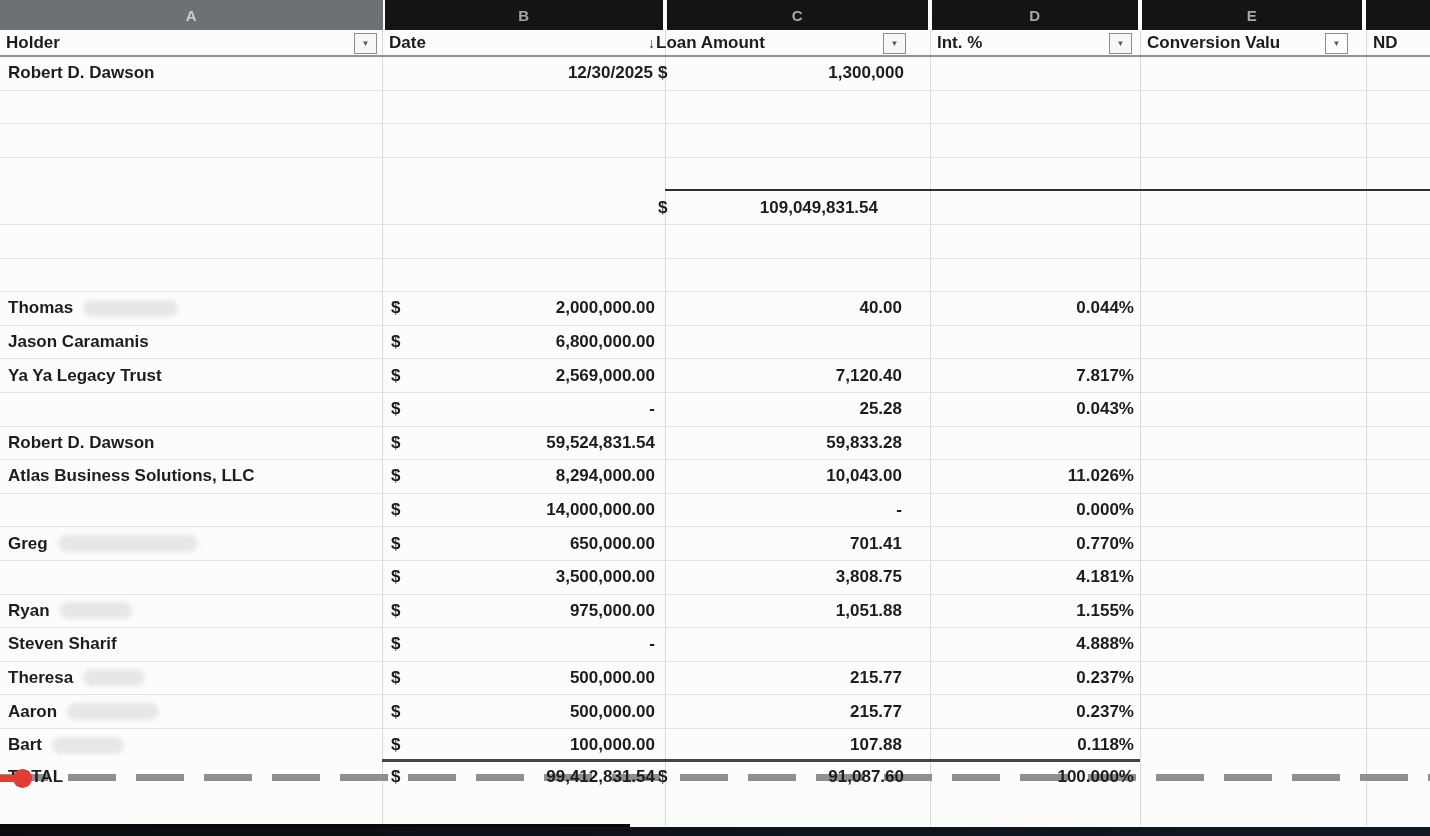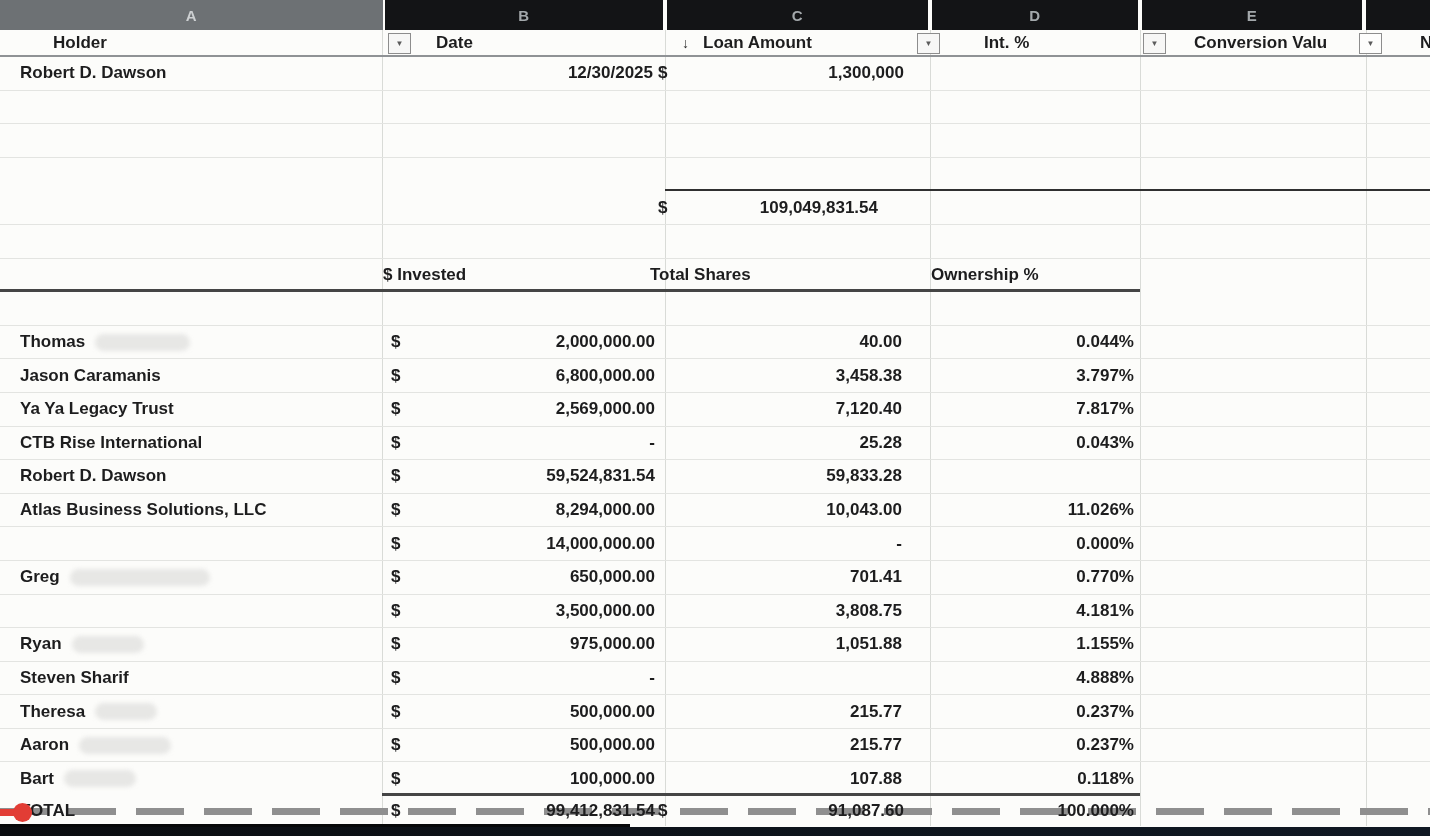--- a/index.html
+++ b/index.html
@@ -35,34 +35,34 @@
   .row.hdr{height:27px;border-bottom:2px solid #8f9295;background:transparent;}
   .row.noline{border-bottom-color:transparent;}
   .seg{position:absolute;bottom:-1px;height:2px;background:#303030;z-index:3;}
   .seg.thick{height:3px;background:#454545;}
 
   .cell{
     position:absolute;top:0;bottom:0;box-sizing:border-box;
     display:flex;align-items:center;
     font-size:17px;font-weight:600;color:#1d1d1e;white-space:nowrap;overflow:hidden;
   }
-  .cA{left:0;width:382px;padding-left:20px;}
+  .cA{left:0;width:382px;padding-left:8px;}
   .cB{left:383px;width:282px;}
   .cC{left:650px;width:264px;}
   .cD{left:931px;width:209px;}
   .cE{left:1141px;width:225px;}
   .cND{left:1367px;width:63px;}
   .num{justify-content:flex-end;padding-right:10px;}
   .pr6{padding-right:6px;}
   .pr12{padding-right:12px;}
   .pr14{padding-right:14px;}
   .acct{justify-content:space-between;padding:0 10px 0 8px;}
   .acct.wide{padding-right:36px;}
   .bold{font-weight:700;}
-  .hlabel{font-weight:700;padding-left:19px;margin-left:34px;}
+  .hlabel{font-weight:700;padding-left:6px;}
 
   .filter-btn{
     position:absolute;right:4px;top:3px;width:21px;height:19px;
     border:1px solid #8d8d8d;background:#f7f7f6;color:#5a5a5a;
     display:flex;align-items:center;justify-content:center;
     font-size:8px;line-height:1;z-index:4;
   }
   .sort-icon{
     position:absolute;right:10px;top:3px;height:19px;
     display:flex;align-items:center;color:#2e2e2e;
@@ -154,32 +154,20 @@
         <div class="row noline">
   <div class="seg" style="left:665px;width:765px"></div>
 </div>
         <div class="row">
   <div class="cell cC acct wide">
             <span>$</span>
             <span>109,049,831.54</span>
           </div>
 </div>
         <div class="row"></div>
-        <div class="row noline">
-  <div class="cell cB bold">
-            <span>$ Invested</span>
-          </div>
-  <div class="cell cC bold">
-            <span>Total Shares</span>
-          </div>
-  <div class="cell cD bold">
-            <span>Ownership %</span>
-          </div>
-  <div class="seg thick" style="left:0;width:1140px"></div>
-</div>
         <div class="row"></div>
         <div class="row">
     <div class="cell cA">
             <span>Thomas</span>
             <span class="redact" style="width:95px"></span>
           </div>
     <div class="cell cB acct">
             <span>$</span>
             <span>2,000,000.00</span>
           </div>
@@ -192,48 +180,39 @@
 
   </div>
         <div class="row">
     <div class="cell cA">
             <span>Jason Caramanis</span>
           </div>
     <div class="cell cB acct">
             <span>$</span>
             <span>6,800,000.00</span>
           </div>
-    <div class="cell cC num pr12">
-            <span>3,458.38</span>
-          </div>
-    <div class="cell cD num pr6">
-            <span>3.797%</span>
-          </div>
 
   </div>
         <div class="row">
     <div class="cell cA">
             <span>Ya Ya Legacy Trust</span>
           </div>
     <div class="cell cB acct">
             <span>$</span>
             <span>2,569,000.00</span>
           </div>
     <div class="cell cC num pr12">
             <span>7,120.40</span>
           </div>
     <div class="cell cD num pr6">
             <span>7.817%</span>
           </div>
 
   </div>
         <div class="row">
-    <div class="cell cA">
-            <span>CTB Rise International</span>
-          </div>
     <div class="cell cB acct">
             <span>$</span>
             <span>-</span>
           </div>
     <div class="cell cC num pr12">
             <span>25.28</span>
           </div>
     <div class="cell cD num pr6">
             <span>0.043%</span>
           </div>

